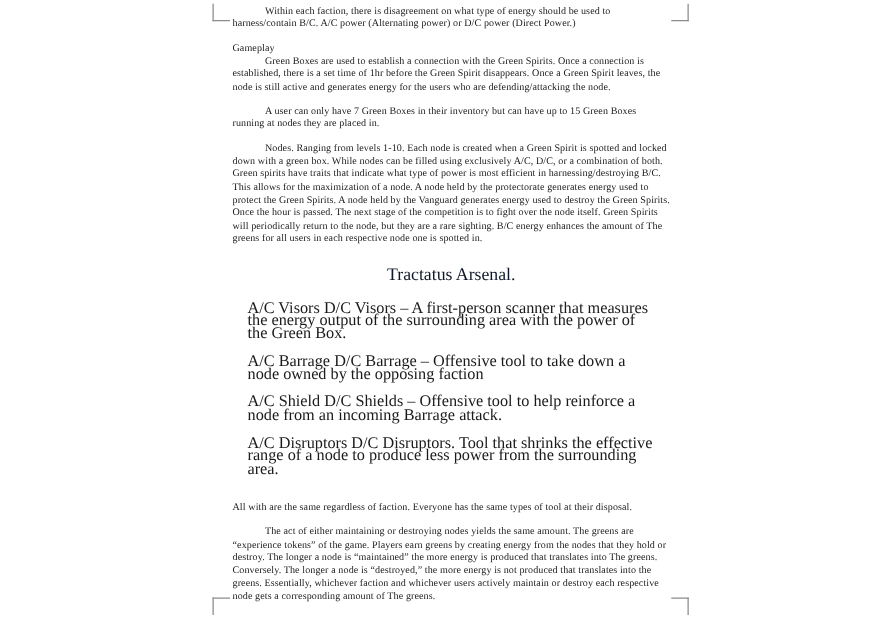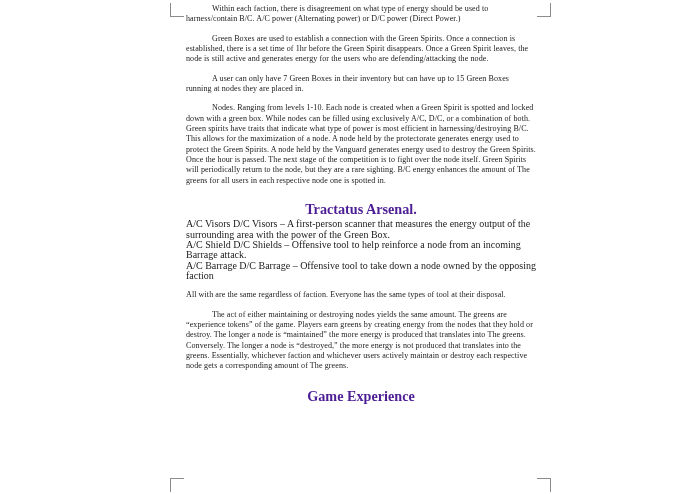--- a/index.html
+++ b/index.html
@@ -56,69 +56,71 @@
   }
   p.indented {
     text-indent: 26px;
   }
   .gap-sm { height: 9px; }
 
   h2.section-heading {
     margin: 0;
     font-size: 14.2px;
     line-height: 17px;
-    font-weight: bold;
+    font-weight: normal;
     text-align: center;
-    color: #4c1d95;
+    color: #0f172a;
   }
   .heading-wrap-1 { margin-top: 15px; margin-bottom: 1px; }
   .heading-wrap-2 { margin-top: 16px; margin-bottom: 1px; }
 
   .arsenal-list p {
-    margin: 0;
-    font-size: 10px;
+    margin: 12px;
+    font-size: 13px;
     line-height: 10.35px;
     color: #1a1a1a;
   }
 </style>
 </head>
 <body>
 
 <div class="page">
 
   <div class="crop-mark crop-tl"></div>
   <div class="crop-mark crop-tr"></div>
   <div class="crop-mark crop-bl"></div>
   <div class="crop-mark crop-br"></div>
 
   <div class="text-column">
 
     <p class="body-text indented">Within each faction, there is disagreement on what type of energy should be used to harness/contain B/C. A/C power (Alternating power) or D/C power (Direct Power.)</p>
 
     <div class="gap-sm"></div>
 
+    <p class="body-text">Gameplay</p>
 
     <p class="body-text indented">Green Boxes are used to establish a connection with the Green Spirits. Once a connection is established, there is a set time of 1hr before the Green Spirit disappears. Once a Green Spirit leaves, the node is still active and generates energy for the users who are defending/attacking the node.</p>
 
     <div class="gap-sm"></div>
 
     <p class="body-text indented">A user can only have 7 Green Boxes in their inventory but can have up to 15 Green Boxes running at nodes they are placed in.</p>
 
     <div class="gap-sm"></div>
 
     <p class="body-text indented">Nodes. Ranging from levels 1-10. Each node is created when a Green Spirit is spotted and locked down with a green box. While nodes can be filled using exclusively A/C, D/C, or a combination of both. Green spirits have traits that indicate what type of power is most efficient in harnessing/destroying B/C. This allows for the maximization of a node. A node held by the protectorate generates energy used to protect the Green Spirits. A node held by the Vanguard generates energy used to destroy the Green Spirits. Once the hour is passed. The next stage of the competition is to fight over the node itself. Green Spirits will periodically return to the node, but they are a rare sighting. B/C energy enhances the amount of The greens for all users in each respective node one is spotted in.</p>
 
     <div class="heading-wrap-1">
       <h2 class="section-heading">Tractatus Arsenal.</h2>
     </div>
 
     <div class="arsenal-list">
       <p>A/C Visors D/C Visors – A first-person scanner that measures the energy output of the surrounding area with the power of the Green Box.</p>
+      <p>A/C Barrage D/C Barrage – Offensive tool to take down a node owned by the opposing faction</p>
       <p>A/C Shield D/C Shields – Offensive tool to help reinforce a node from an incoming Barrage attack.</p>
-      <p>A/C Barrage D/C Barrage – Offensive tool to take down a node owned by the opposing faction</p>
+      <p>A/C Disruptors D/C Disruptors. Tool that shrinks the effective range of a node to produce less power from the surrounding area.</p>
     </div>
 
     <div class="gap-sm"></div>
 
     <p class="body-text">All with are the same regardless of faction. Everyone has the same types of tool at their disposal.</p>
 
     <div class="gap-sm"></div>
 
     <p class="body-text indented">The act of either maintaining or destroying nodes yields the same amount. The greens are “experience tokens” of the game. Players earn greens by creating energy from the nodes that they hold or destroy. The longer a node is “maintained” the more energy is produced that translates into The greens. Conversely. The longer a node is “destroyed,” the more energy is not produced that translates into the greens. Essentially, whichever faction and whichever users actively maintain or destroy each respective node gets a corresponding amount of The greens.</p>
 

